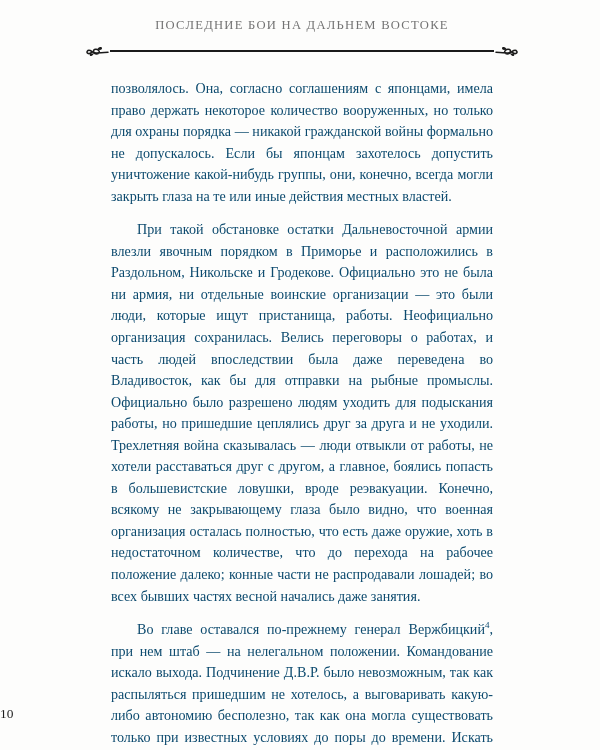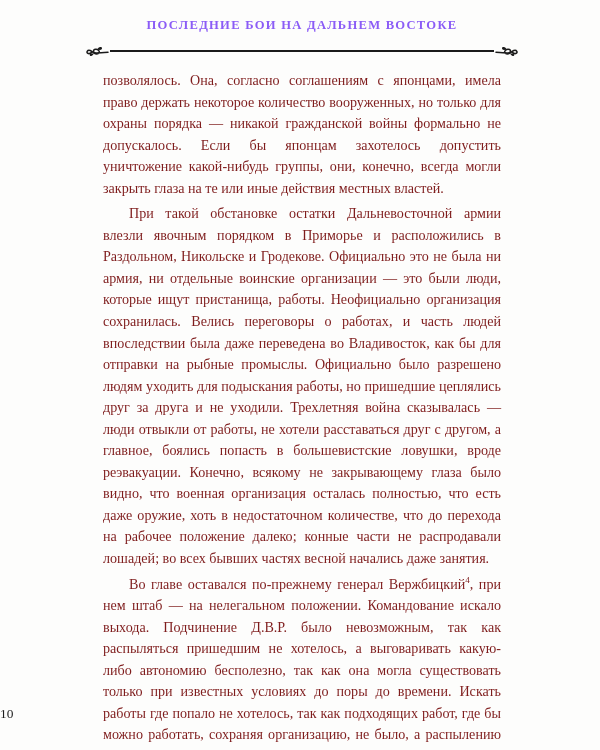--- a/index.html
+++ b/index.html
@@ -32,23 +32,23 @@
     width: 436px;
     height: 44px;
   }
   .running-head-title {
     position: absolute;
     left: 0;
     top: 0;
     width: 436px;
     text-align: center;
     font-size: 12.6px;
-    font-weight: bold;
+    font-weight: normal;
     letter-spacing: 1.25px;
-    color: #8b5cf6;
+    color: #737373;
     white-space: nowrap;
   }
   .rule-row {
     position: absolute;
     left: 0;
     top: 26px;
     width: 436px;
     height: 14px;
     display: flex;
     align-items: center;
@@ -68,26 +68,26 @@
   .ornament-right svg { transform: scaleX(-1); }
 
   
   .text-body {
     position: absolute;
     left: 99px;
     top: 66px;
     width: 406px;
   }
   .para {
-    margin: 4px;
+    margin: 12px;
     font-size: 14.1px;
     line-height: 21.55px;
     text-align: justify;
     text-indent: 26px;
-    color: #7f1d1d;
+    color: #0c4a6e;
     -webkit-font-smoothing: antialiased;
     hyphens: manual;
   }
   .para.first { text-indent: 0; }
   .fn-ref {
     font-size: 9px;
     vertical-align: super;
     line-height: 0;
   }
 

